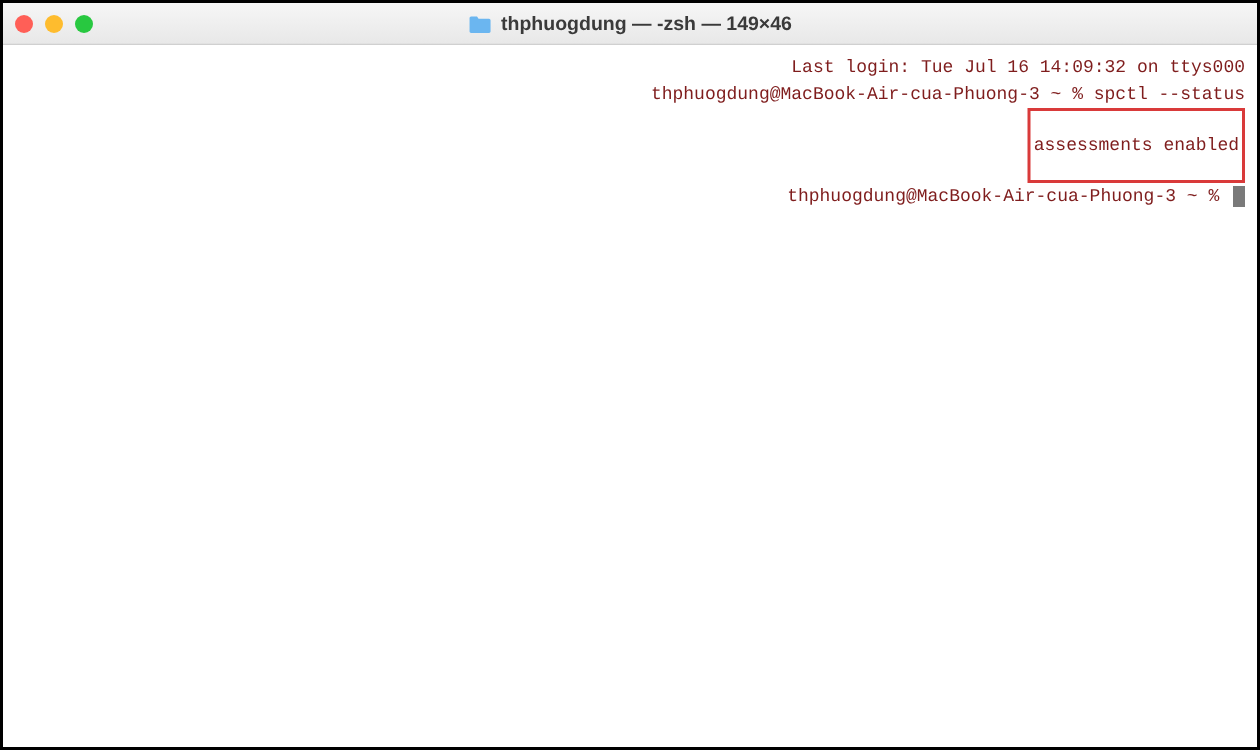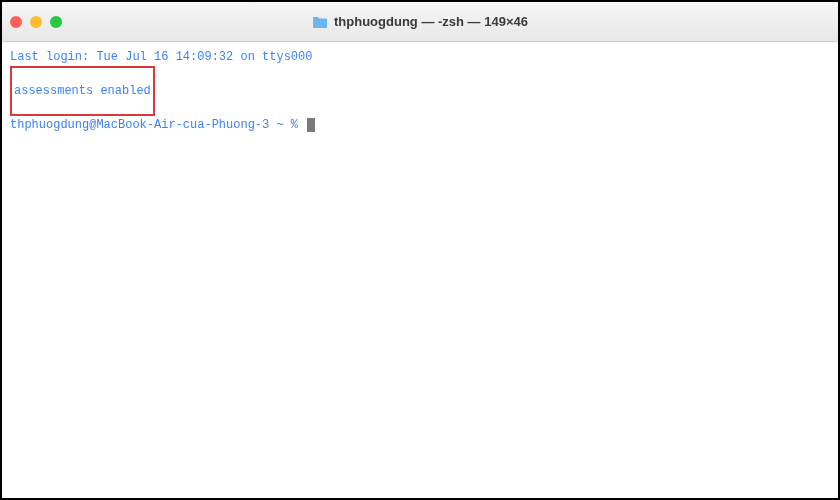--- a/index.html
+++ b/index.html
@@ -11,21 +11,21 @@
       background: #fff;
       width: 840px;
       height: 500px;
       font-family: "SF Mono", Menlo, Monaco, "Courier New", monospace;
       font-size: 12px;
       display: flex;
       flex-direction: column;
       border: 2px solid #000;
     }
     .titlebar {
-      height: 40px;
+      height: 28px;
       background: linear-gradient(to bottom, #f6f6f6, #e8e8e8);
       border-bottom: 1px solid #d0d0d0;
       display: flex;
       align-items: center;
       padding: 0 8px;
       position: relative;
       text-decoration: underline;
     }
     .traffic-lights {
       display: flex;
@@ -53,23 +53,24 @@
     }
     .folder-icon {
       width: 16px;
       height: 12px;
       display: inline-block;
     }
     .terminal-body {
       flex: 1;
       background: #fff;
       padding: 6px 8px;
-      color: #3b82f6;
+      color: #7f1d1d;
       line-height: 1.5;
       overflow: hidden;
+      text-align: right;
     }
     .line {
       white-space: pre;
     }
     .highlight-box {
       border: 2px solid #d93a3a;
       display: inline-block;
       padding: 16px 2px;
       line-height: 1.2;
     }
@@ -96,15 +97,16 @@
       <svg width="16" height="12" viewBox="0 0 16 12">
         <path d="M1 2 L1 11 C1 11.5 1.5 12 2 12 L14 12 C14.5 12 15 11.5 15 11 L15 3.5 C15 3 14.5 2.5 14 2.5 L7 2.5 L6 1 L2 1 C1.5 1 1 1.5 1 2 Z" fill="#6bb6f0"></path>
       </svg>
     </span>
     <span>thphuogdung — -zsh — 149×46</span>
   </div>
 </div>
 
 <div class="terminal-body">
   <div class="line">Last login: Tue Jul 16 14:09:32 on ttys000</div>
+  <div class="line"><span>thphuogdung@MacBook-Air-cua-Phuong-3 ~ % </span><span>spctl --status</span></div>
   <div class="line"><span class="highlight-box">assessments enabled</span></div>
   <div class="line"><span>thphuogdung@MacBook-Air-cua-Phuong-3 ~ % </span><span class="cursor-block"></span></div>
 </div>
 
 </body></html>

